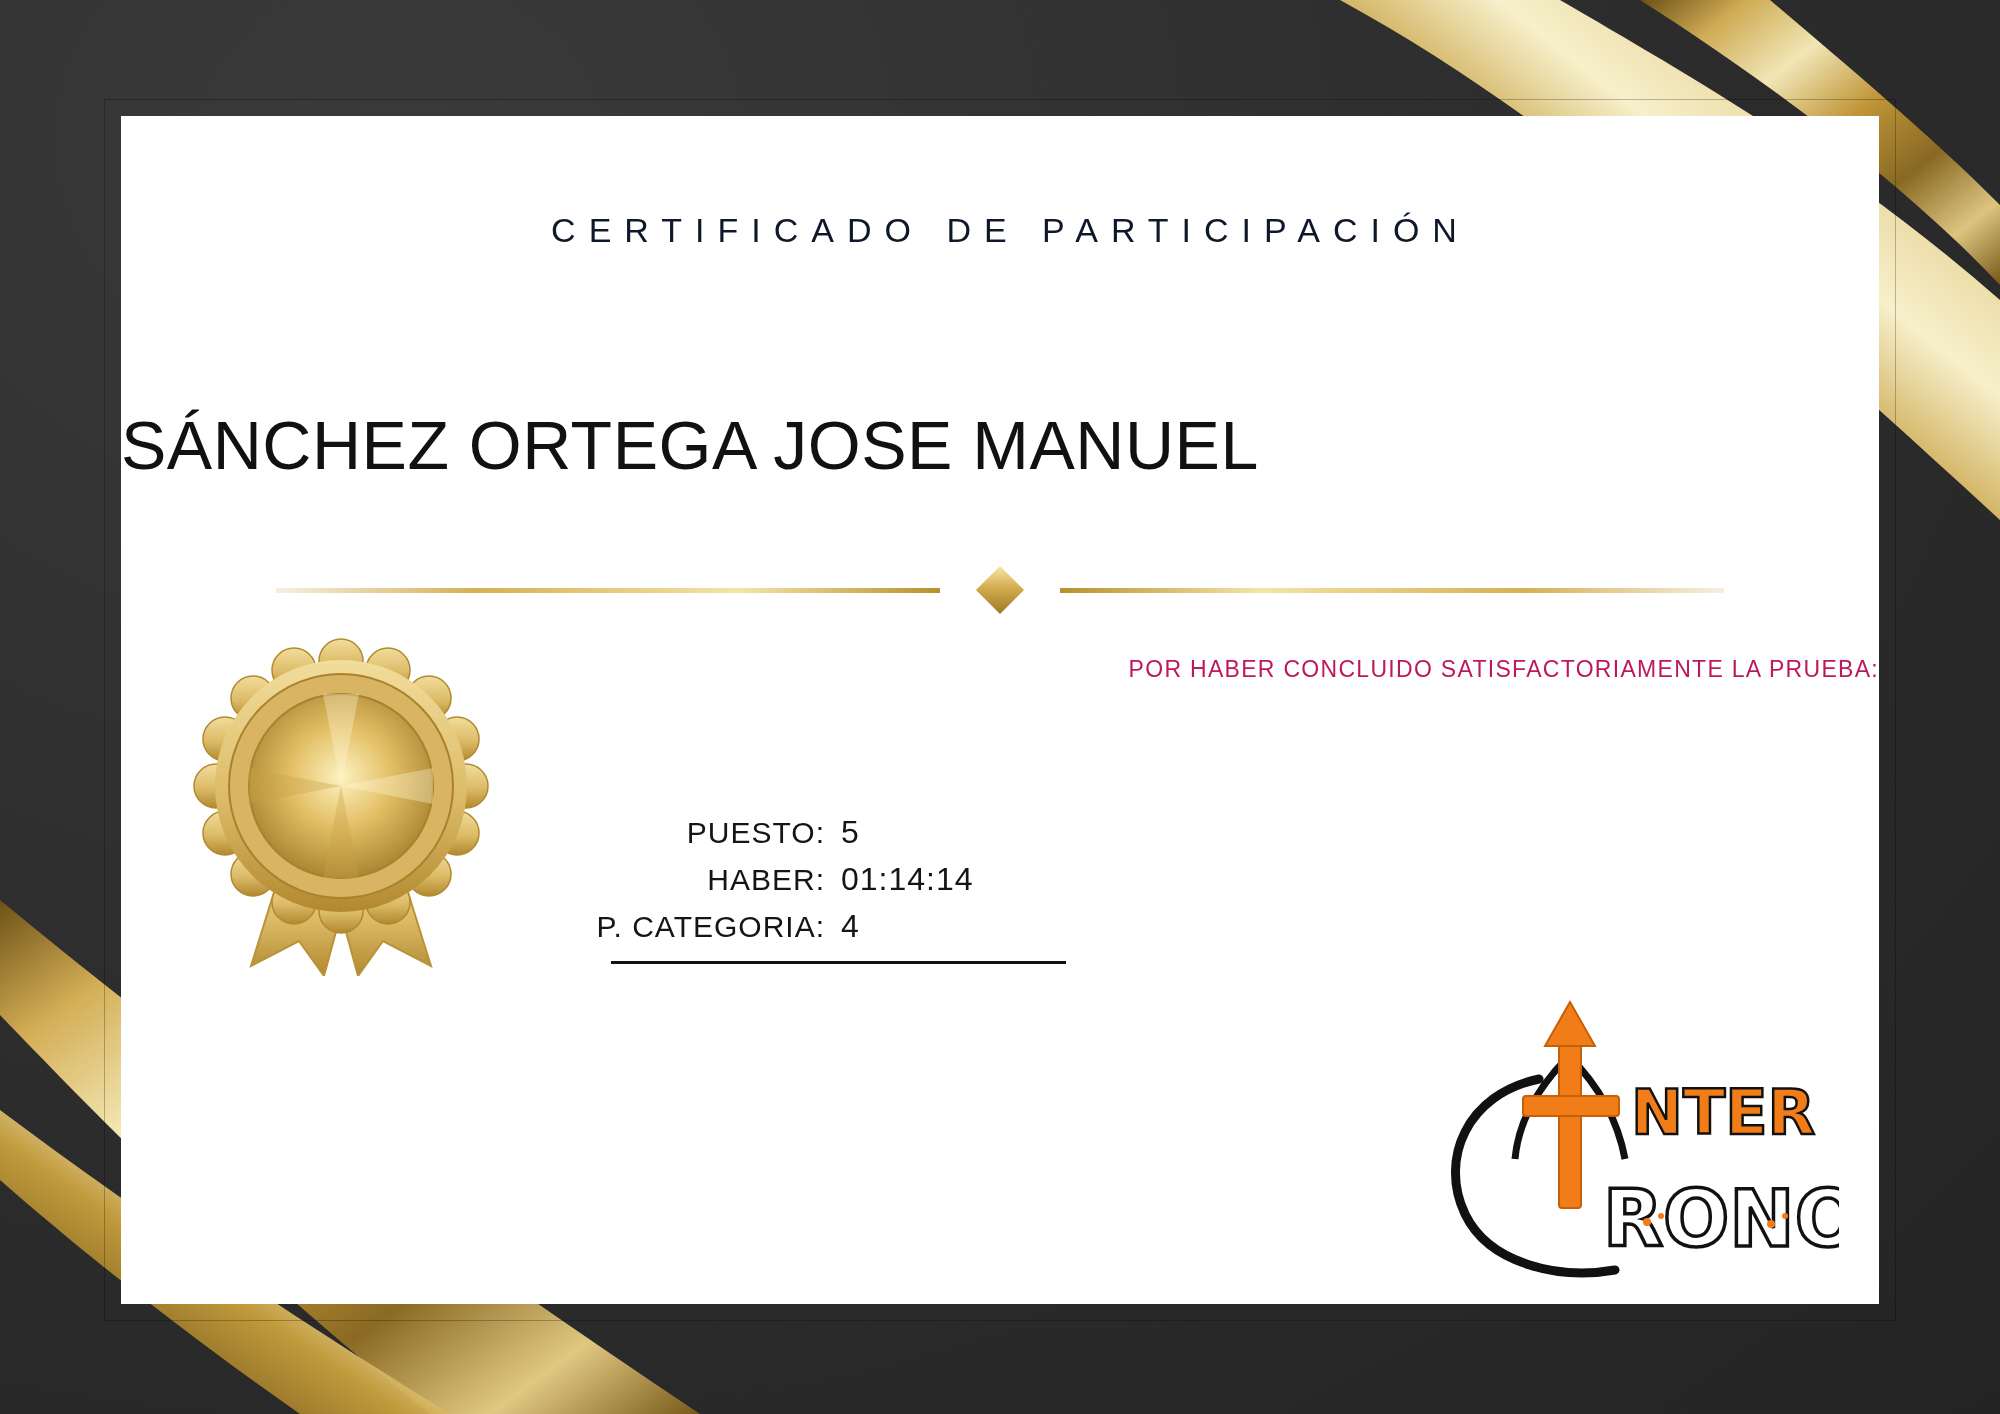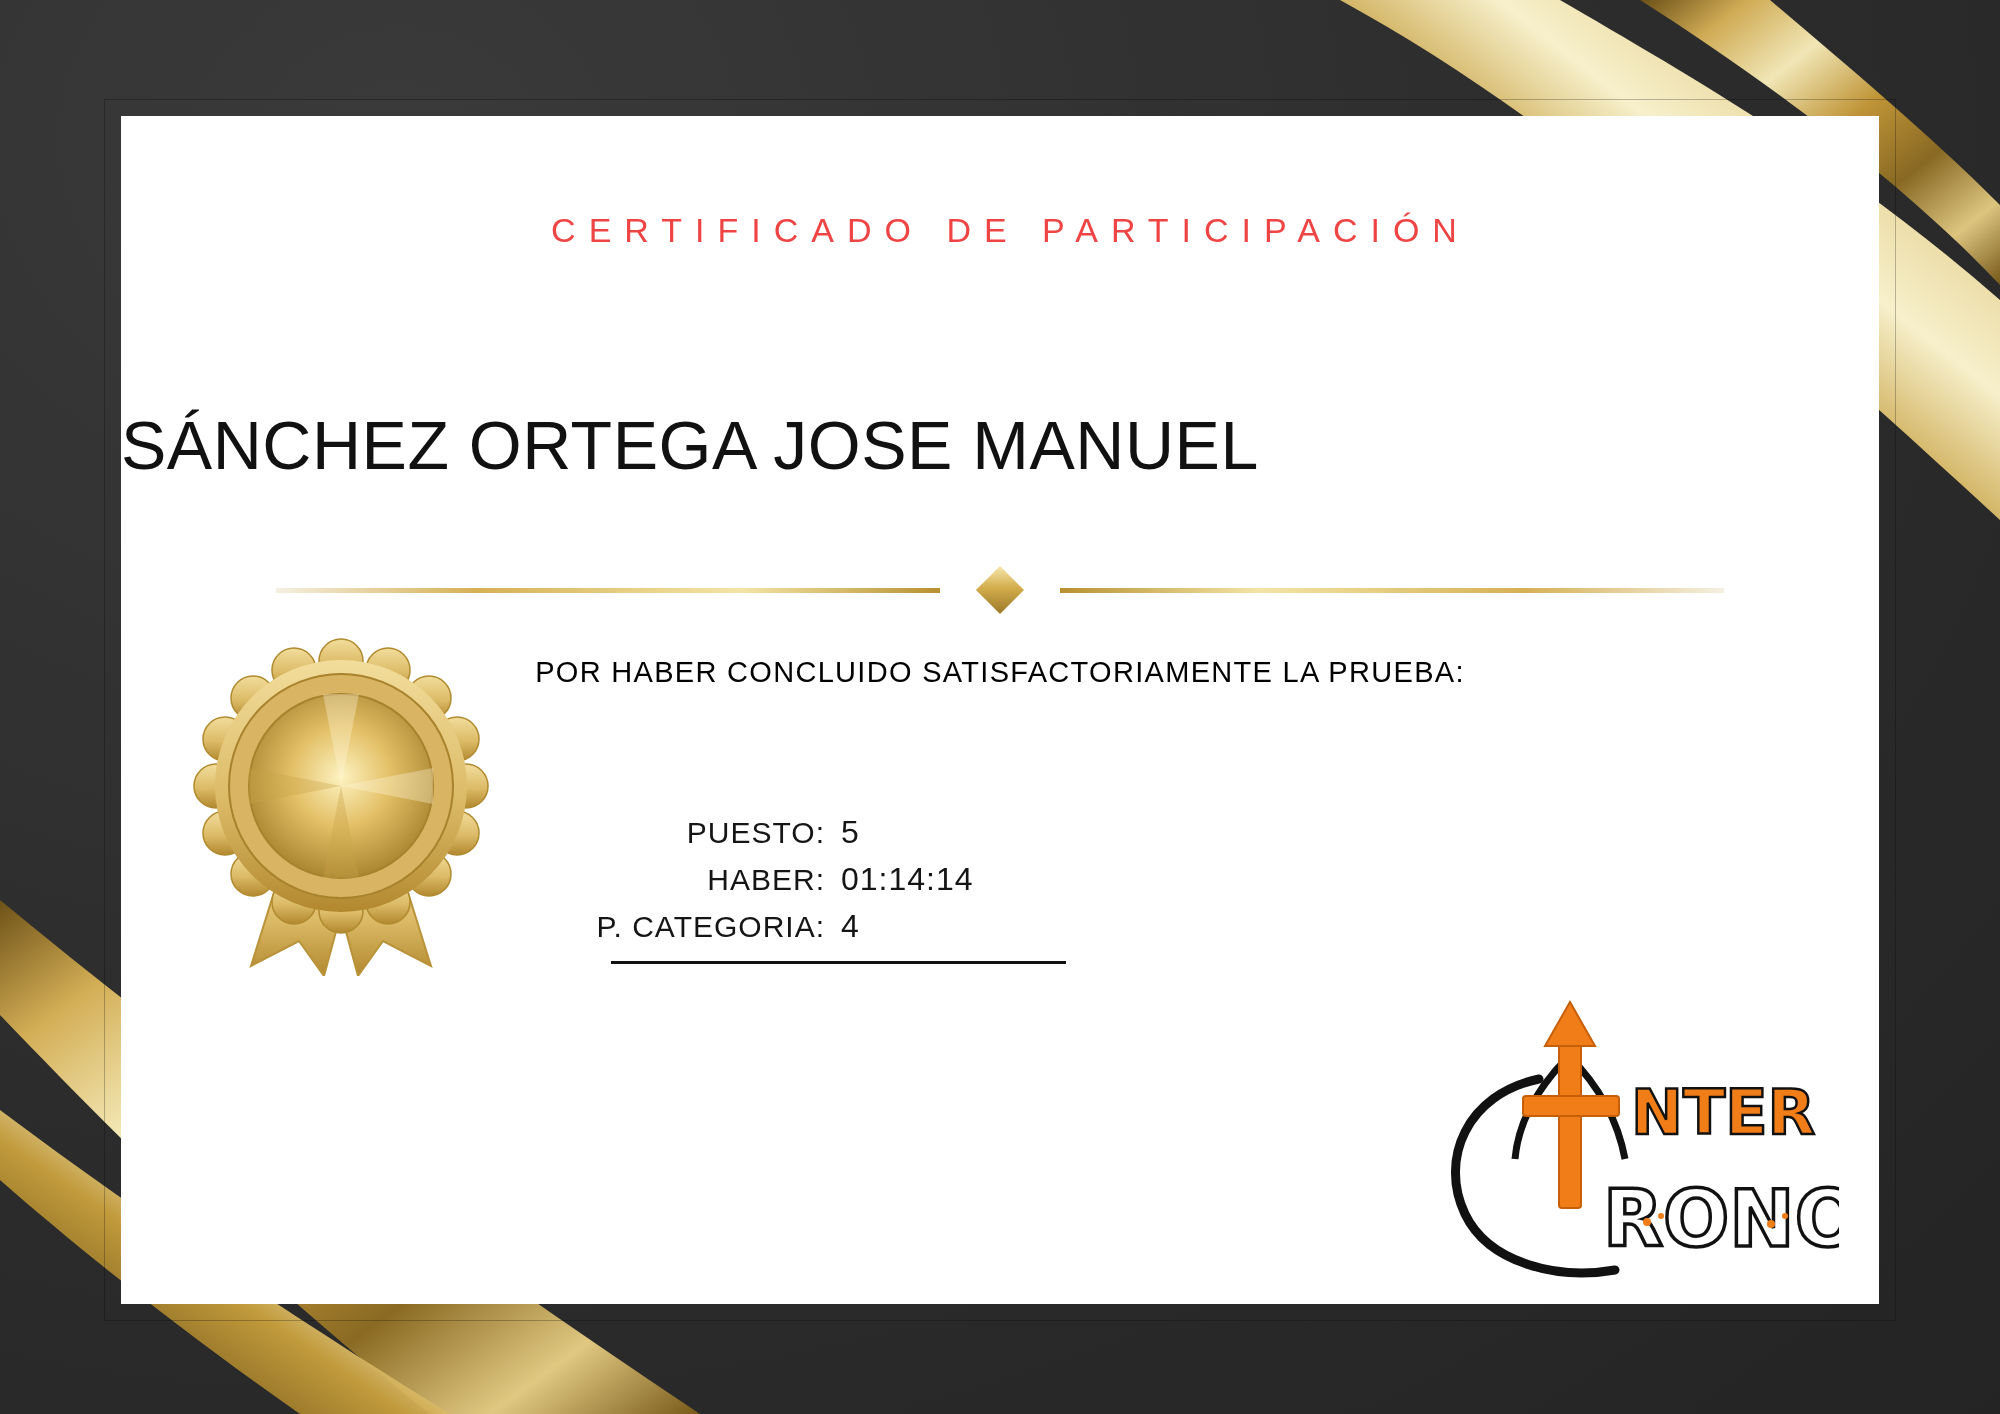--- a/index.html
+++ b/index.html
@@ -74,21 +74,21 @@
 
   
   .cert-title {
     position: absolute;
     top: 95px;
     left: 0;
     right: 0;
     text-align: center;
     font-size: 34px;
     letter-spacing: 13px;
-    color: #ef4444;
+    color: #0f172a;
     font-weight: 400;
     white-space: nowrap;
     margin-left: 21px;
   }
 
   
   .recipient {
     position: absolute;
     top: 290px;
     left: 0;
@@ -134,24 +134,24 @@
     transform: rotate(45deg);
     background: linear-gradient(135deg, #f6e7ab 0%, #d4ad4e 45%, #9d7826 100%);
   }
 
   
   .subtitle {
     position: absolute;
     top: 540px;
     left: 0;
     right: 0;
-    text-align: center;
-    font-size: 29px;
+    text-align: right;
+    font-size: 23px;
     letter-spacing: 1.3px;
-    color: #000000;
+    color: #be185d;
     white-space: nowrap;
   }
 
   
   .results {
     position: absolute;
     left: 390px;
     top: 698px;
     width: 580px;
   }

